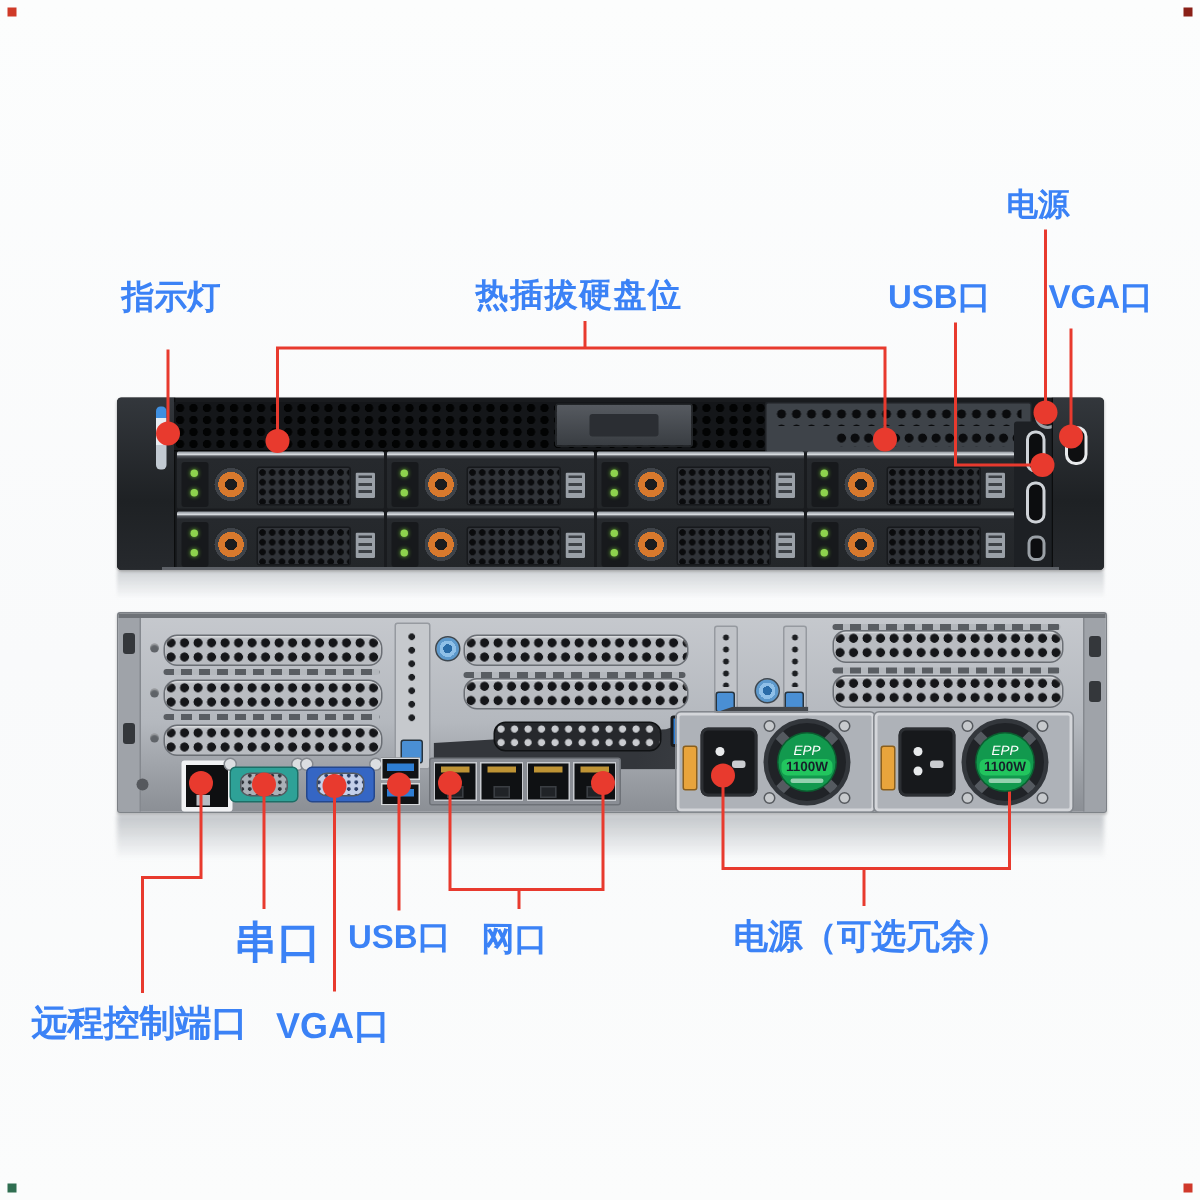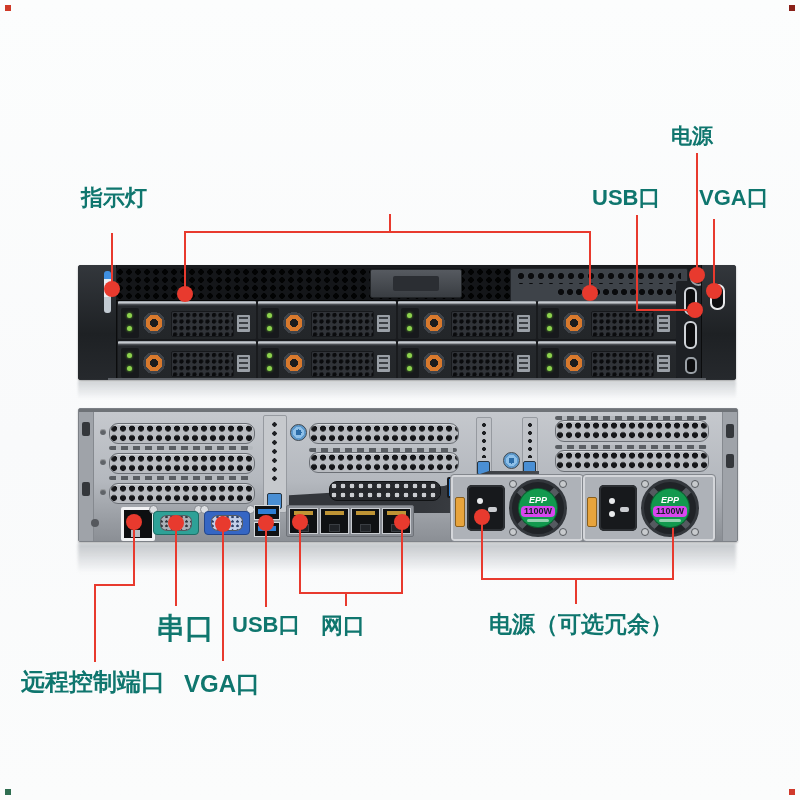--- a/index.html
+++ b/index.html
@@ -6,21 +6,21 @@
   body{
     width:800px;height:800px;position:relative;overflow:hidden;
     background:linear-gradient(180deg,#fcfdfd 0%,#f9fafb 55%,#fbfcfc 100%);
     font-family:"Liberation Sans","DejaVu Sans",sans-serif;
     -webkit-font-smoothing:antialiased;
   }
   :root{--ann:#e83a2e;}
   .abs{position:absolute;}
 
   
-  .lbl{position:absolute;color:#0f766e;font-weight:600;white-space:nowrap;}
+  .lbl{position:absolute;color:#3b82f6;font-weight:600;white-space:nowrap;}
   .lbl-top{font-size:22px;}
   .lbl-bot{font-size:23px;}
 
   
   #ann-svg{position:absolute;left:0;top:0;width:800px;height:800px;pointer-events:none;}
   #ann-svg polyline{fill:none;stroke:var(--ann);stroke-width:2;}
   #ann-svg circle{fill:var(--ann);}
 
   
   .front{position:absolute;left:78px;top:265px;width:658px;height:115px;
@@ -114,22 +114,22 @@
     background:#e8eaec;box-shadow:0 13px 0 #e8eaec;}
   .psu-inlet::after{content:'';position:absolute;right:8px;top:22px;width:9px;height:5px;border-radius:2px;background:#caccd0;}
   .psu-fan{position:absolute;left:56px;top:2px;width:58px;height:58px;border-radius:50%;
     background:#202327;border:3px solid #33373c;box-sizing:border-box;overflow:hidden;}
   .psu-fan::before,.psu-fan::after{content:'';position:absolute;left:-10px;top:23px;width:72px;height:7px;
     background:#555a60;border-radius:3px;}
   .psu-fan::before{transform:rotate(45deg);} .psu-fan::after{transform:rotate(-45deg);}
   .psu-badge{position:absolute;left:50%;top:50%;transform:translate(-50%,-50%);width:38px;height:38px;border-radius:50%;
     background:#12994e;display:flex;flex-direction:column;align-items:center;justify-content:center;z-index:2;
     box-shadow:0 0 0 1px #0b5e30;}
-  .badge-epp{font-size:9px;font-style:italic;font-weight:bold;color:#ffffff;line-height:10px;}
-  .badge-watt{background:#d946ef;color:#16202a;font-weight:bold;font-size:9px;line-height:11px;padding:0 3px;border-radius:4px;margin-top:1px;}
+  .badge-epp{font-size:9px;font-style:italic;font-weight:normal;color:#ffffff;line-height:10px;}
+  .badge-watt{background:#22c55e;color:#16202a;font-weight:bold;font-size:9px;line-height:11px;padding:0 3px;border-radius:4px;margin-top:1px;}
   .badge-sub{width:22px;height:3px;margin-top:2px;border-radius:2px;background:rgba(255,255,255,.55);}
   .fan-screw{position:absolute;width:6px;height:6px;border-radius:50%;background:#c7cacd;border:1px solid #55595e;z-index:3;}
 
   
   .port-hole{position:absolute;left:12px;top:110px;width:8px;height:8px;border-radius:50%;background:#55585d;}
   .rj45m{position:absolute;left:42px;top:98px;width:28px;height:28px;background:#0e0f11;border:3px solid #f1f2f4;border-radius:2px;}
   .rj45m::after{content:'';position:absolute;left:7px;bottom:1px;width:9px;height:7px;background:#b7bcc2;}
   .dport{position:absolute;top:102px;width:44px;height:22px;border-radius:4px;display:flex;align-items:center;justify-content:center;}
   .dport.serial{left:74px;background:#2ea197;border:1px solid #1d6e66;}
   .dport.vgar{left:125px;background:#3566c4;border:1px solid #24478c;}
@@ -153,20 +153,21 @@
 
   .corner-mark{position:absolute;width:6px;height:6px;}
 </style>
 </head>
 <body>
 
 <div class="abs" style="left:0;top:0;width:800px;height:800px;">
 
   <div class="lbl lbl-top" style="left:671px;top:122px;font-size:21px;">电源</div>
   <div class="lbl lbl-top" style="left:81px;top:183px;font-family:Liberation Mono, monospace;">指示灯</div>
+  <div class="lbl lbl-top" style="left:317px;top:182px;letter-spacing:1px;">热插拔硬盘位</div>
   <div class="lbl lbl-top" style="left:592px;top:183px;">USB口</div>
   <div class="lbl lbl-top" style="left:699px;top:183px;">VGA口</div>
 
   <div class="front">
     <div class="ear ear-left"></div>
     <div class="led-strip"></div>
     <div class="front-vent">
       <div class="vent-plate"></div>
     </div>
     <div class="front-right-vent">

